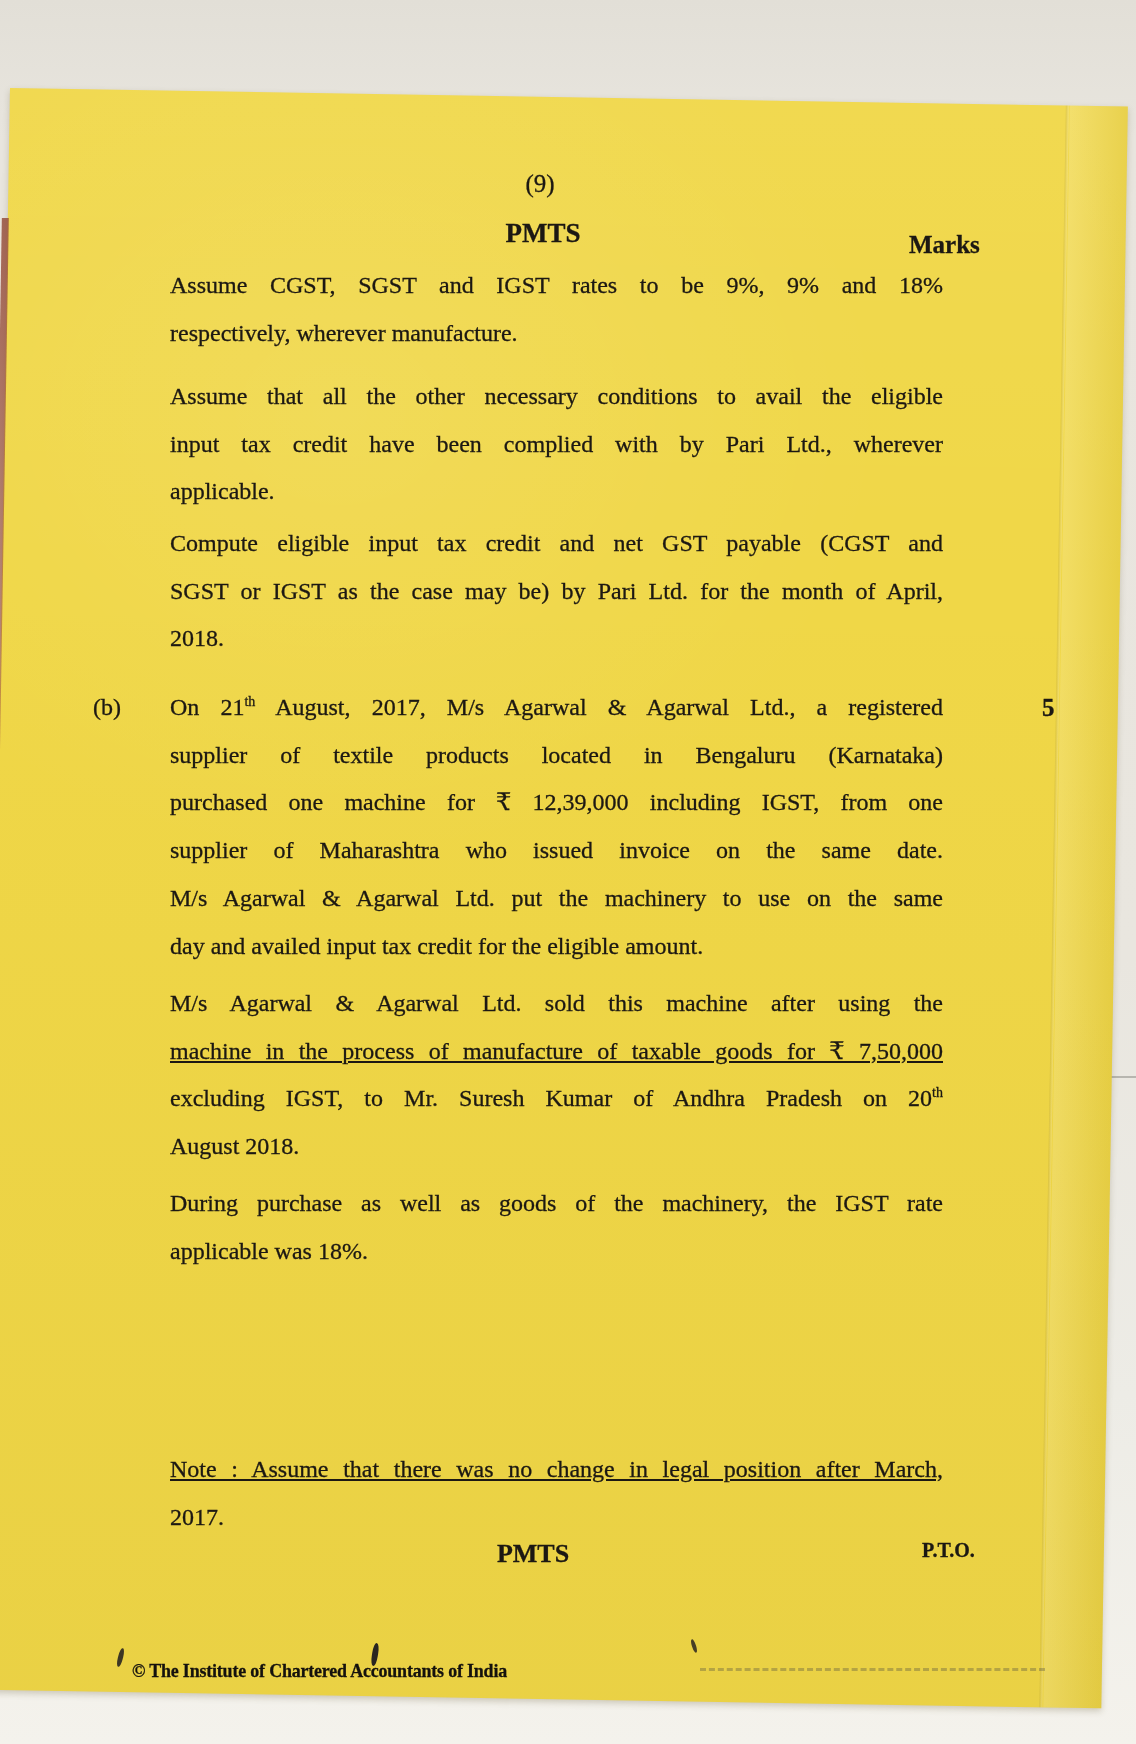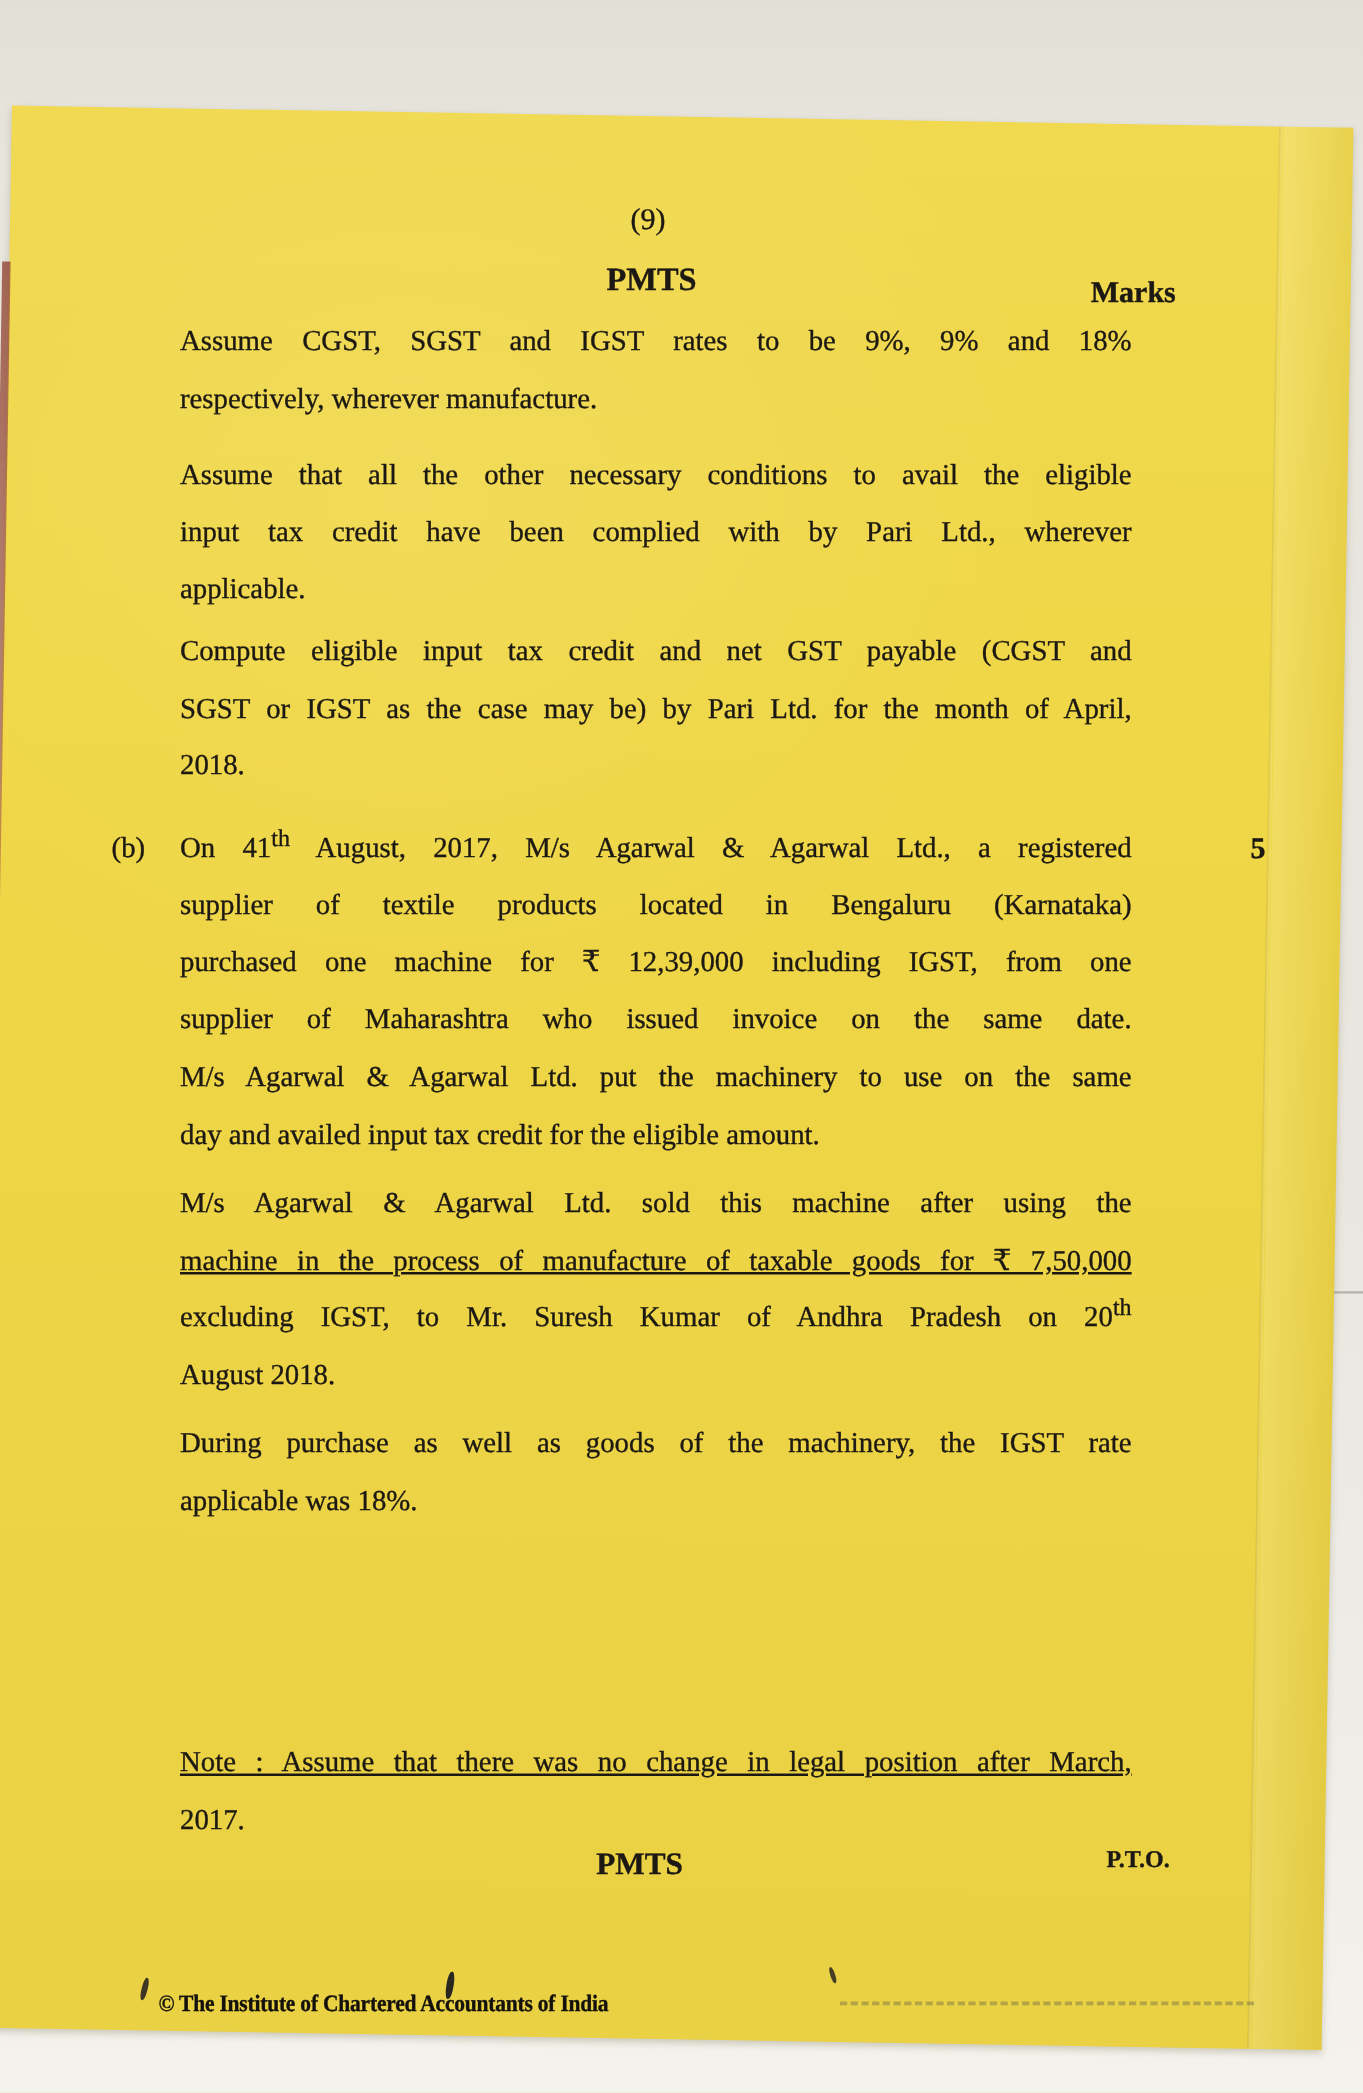--- a/index.html
+++ b/index.html
@@ -50,24 +50,24 @@
     position:absolute;inset:0;
     transform:rotate(-0.95deg);
     transform-origin:0 0;
     color:#1c1813;
     -webkit-text-stroke:0.3px;
   }
   .pagenum{position:absolute;left:455px;top:82px;width:150px;text-align:center;font-size:25px;}
   .htitle{position:absolute;left:443px;top:130px;width:180px;text-align:center;font-size:27px;font-weight:700;}
   .marks{position:absolute;left:899px;top:133px;font-size:25px;font-weight:700;margin-top:10px;}
   .para{position:absolute;left:140px;width:793px;font-size:24px;line-height:47.7px;}
-  .line{text-align:justify;text-align-last:justify;}
+  .line{text-align:justify;text-align-last:justify;margin-left:20px;}
   .line.last{text-align-last:left;}
   .line.tight{word-spacing:-1.6px;text-decoration:underline;}
-  sup{font-size:20px;line-height:0;vertical-align:super;}
+  sup{font-size:14px;line-height:0;vertical-align:super;}
   .b-label{position:absolute;left:83px;top:596px;font-size:24px;line-height:47.7px;}
   .b-marks{position:absolute;left:1032px;top:596px;font-size:25px;font-weight:700;line-height:47.7px;}
   .footer-pmts{position:absolute;left:433px;top:1451px;width:180px;text-align:center;font-size:26px;font-weight:700;}
   .footer-pto{position:absolute;left:912px;top:1451px;font-size:20px;font-weight:700;}
   .copyright{
     position:absolute;left:122px;top:1572px;font-size:19.5px;font-weight:700;
     letter-spacing:-0.2px;transform:scaleX(.92);transform-origin:0 0;color:#14110d;
     white-space:nowrap;
   }
   
@@ -112,21 +112,21 @@
       <div class="para" style="top:432px">
         <div class="line">Compute eligible input tax credit and net GST payable (CGST and</div>
         <div class="line">SGST or IGST as the case may be) by Pari Ltd. for the month of April,</div>
         <div class="line last">2018.</div>
       </div>
 
       <div class="b-label">(b)</div>
       <div class="b-marks">5</div>
 
       <div class="para" style="top:596px">
-        <div class="line"><span>On 41</span><sup>th</sup><span> August, 2017, M/s Agarwal &amp; Agarwal Ltd., a registered</span></div>
+        <div class="line"><span>On 21</span><sup>th</sup><span> August, 2017, M/s Agarwal &amp; Agarwal Ltd., a registered</span></div>
         <div class="line">supplier of textile products located in Bengaluru (Karnataka)</div>
         <div class="line">purchased one machine for ₹ 12,39,000 including IGST, from one</div>
         <div class="line">supplier of Maharashtra who issued invoice on the same date.</div>
         <div class="line">M/s Agarwal &amp; Agarwal Ltd. put the machinery to use on the same</div>
         <div class="line last">day and availed input tax credit for the eligible amount.</div>
       </div>
 
       <div class="para" style="top:892px">
         <div class="line">M/s Agarwal &amp; Agarwal Ltd. sold this machine after using the</div>
         <div class="line tight">machine in the process of manufacture of taxable goods for ₹ 7,50,000</div>

